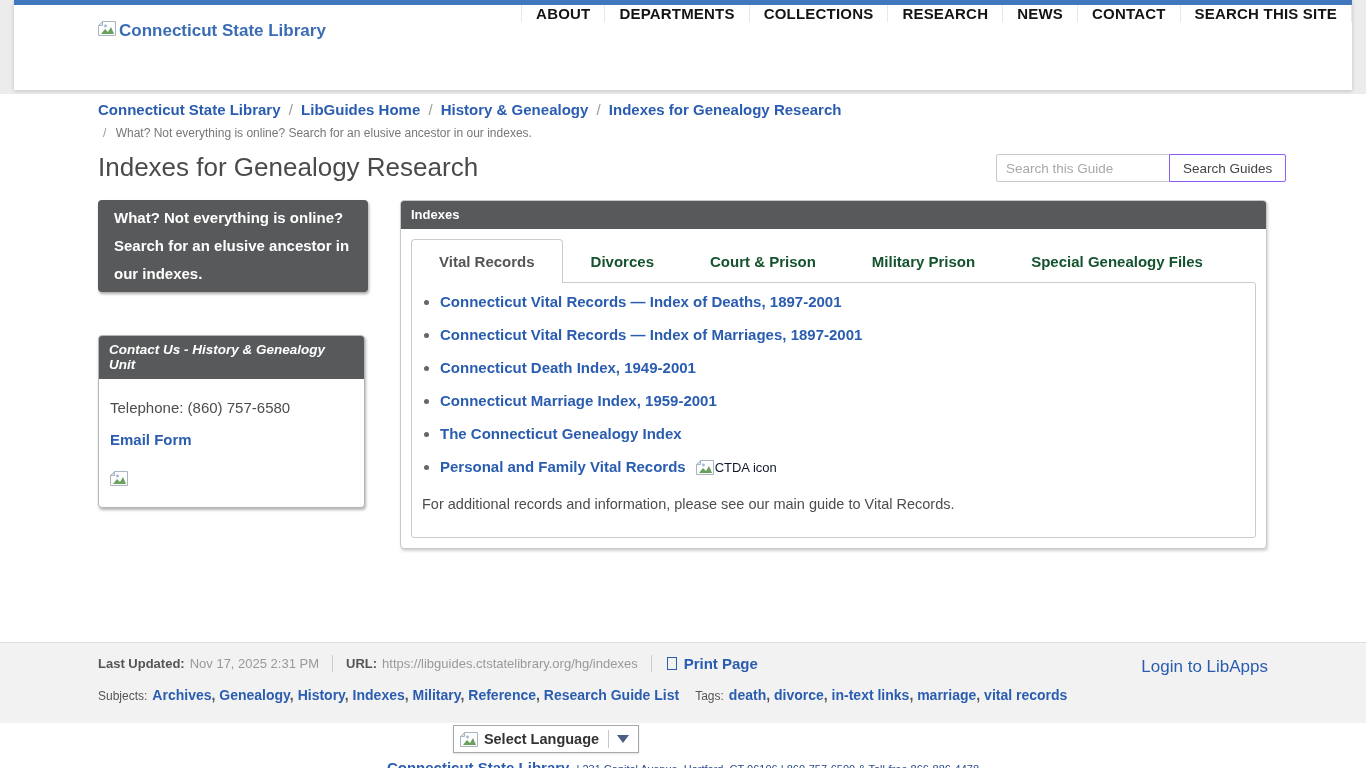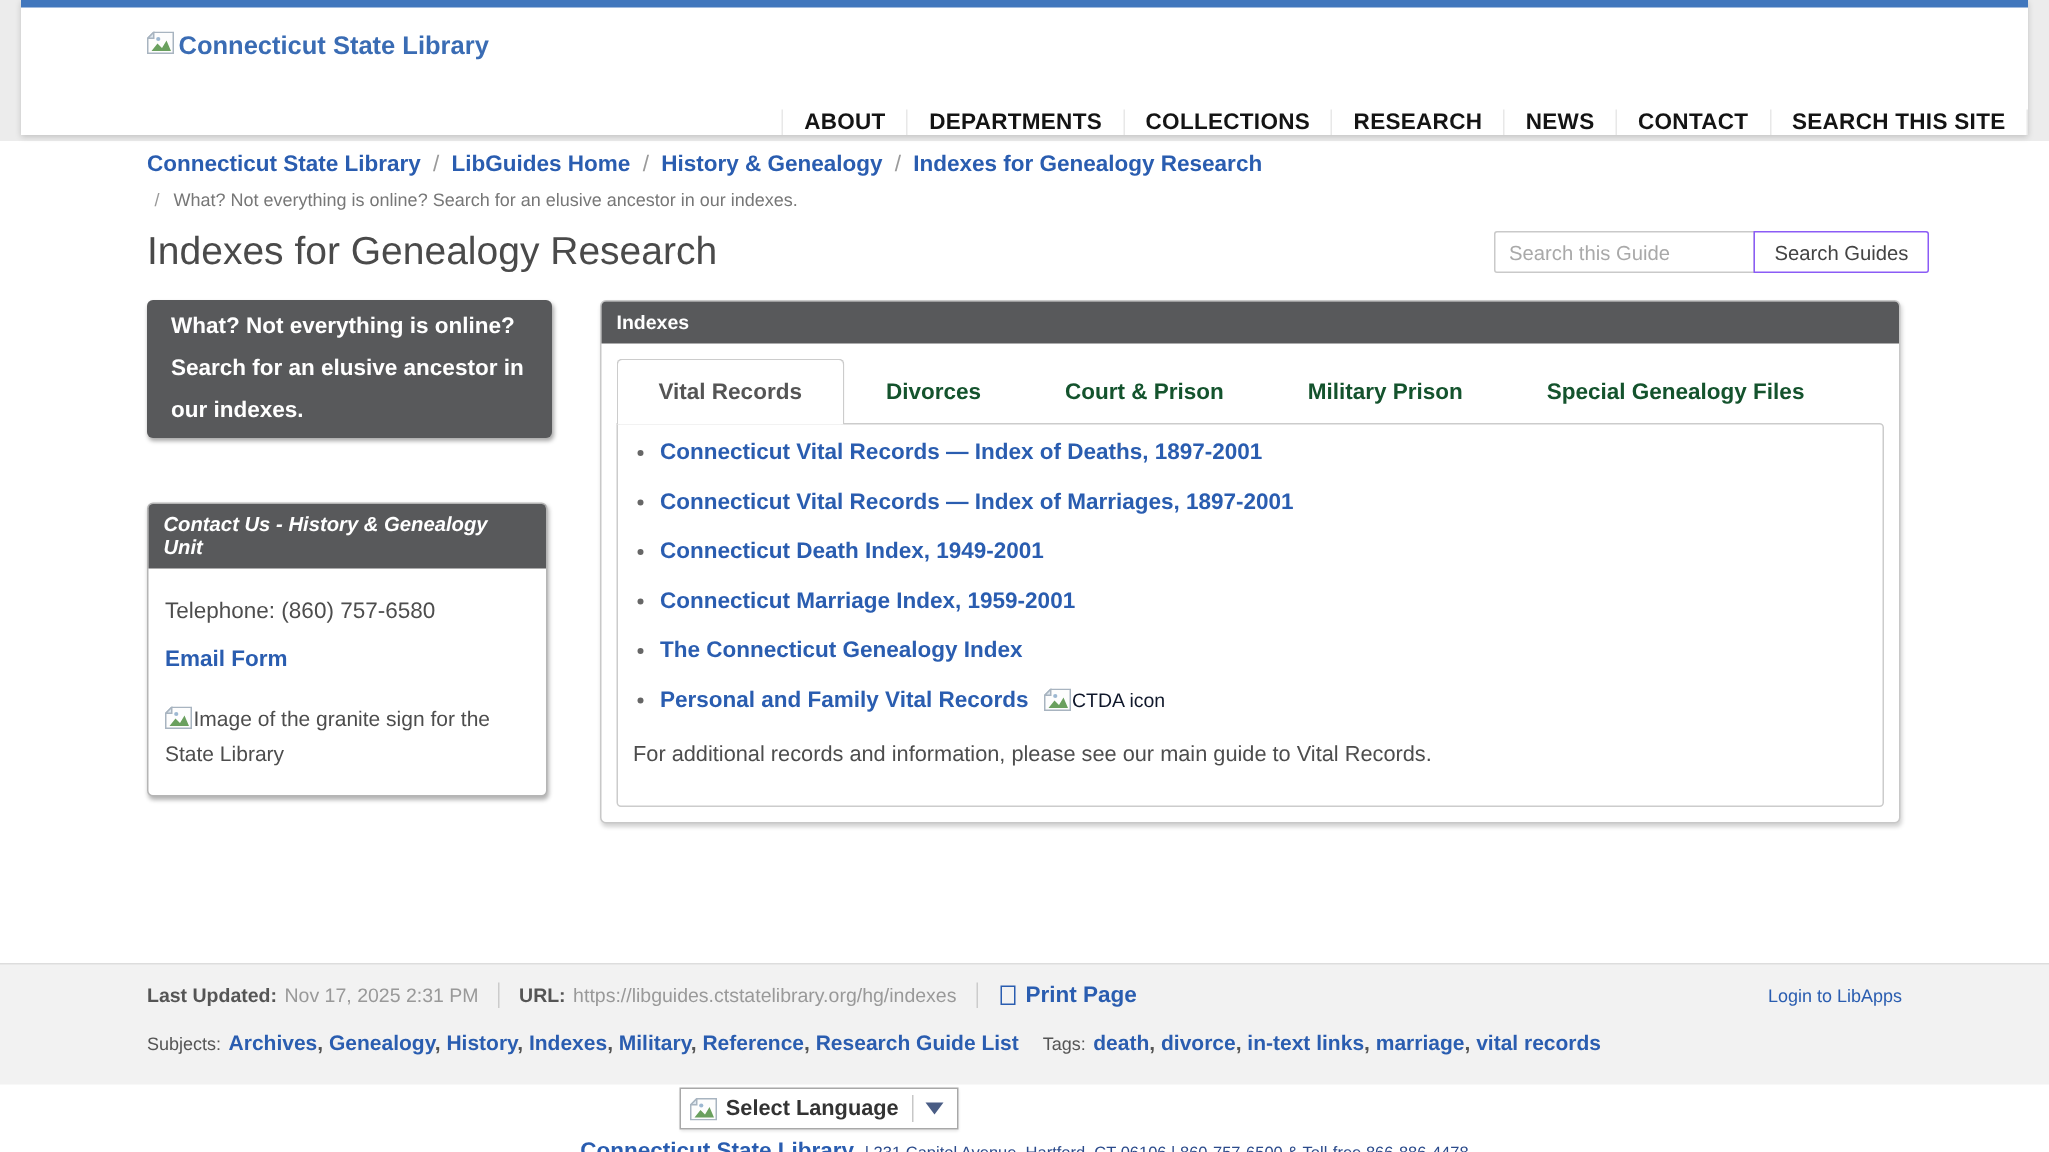--- a/index.html
+++ b/index.html
@@ -8,21 +8,21 @@
   .page { position:relative; width:1366px; height:768px; background:#fff; overflow:hidden; }
 
   
   .top-area { position:absolute; top:0; left:0; width:1366px; height:94px; background:#ececec; }
   .site-header { position:absolute; top:0; left:14px; width:1338px; height:90px; background:#fff;
                  box-shadow:0 1px 4px rgba(0,0,0,.18); }
   .blue-bar { height:5px; background:#4177bd; }
   .header-inner { display:flex; height:85px; }
   .logo { display:flex; align-items:flex-start; gap:3px; margin:16px 0 0 84px; text-decoration:none;
           color:#3a6cb4; font-size:17px; font-weight:600; white-space:nowrap; }
-  .main-nav { margin-left:auto; display:flex; align-items:flex-end; }
+  .main-nav { margin-left:auto; display:flex; align-items:flex-start; }
   .nav-item { display:flex; align-items:center; padding:0 14px; border-left:1px solid #e8e8e8;
               font-size:15px; font-weight:bold; color:#141414; text-decoration:none; letter-spacing:.2px; }
   .nav-item:last-child { border-right:1px solid #e8e8e8; }
 
   
   .breadcrumbs { position:absolute; left:98px; top:101px; font-size:15px; font-weight:bold; white-space:nowrap; }
   .crumb a { color:#2a5db0; text-decoration:none; }
   .crumb:not(:last-child)::after { content:" / "; color:#9a9a9a; font-weight:normal; margin:0 4px; }
   .breadcrumb-note { position:absolute; left:103px; top:126px; font-size:12px; color:#777; }
   .breadcrumb-note::before { content:"/  "; color:#9a9a9a; margin-right:6px; }
@@ -74,21 +74,21 @@
   
   .footer-band { position:absolute; left:0; top:642px; width:1366px; height:81px; background:#f2f2f2;
                  border-top:1px solid #ddd; }
   .footer-inner { position:relative; margin:0 98px; height:100%; }
   .updated-row { display:flex; align-items:center; padding-top:12px; font-size:13px; color:#999; }
   .updated-row b { color:#555; margin-right:5px; }
   .vdiv { width:1px; height:17px; background:#ccc; margin:0 13px; }
   .print-link { display:flex; align-items:center; gap:7px; margin-left:2px; font-size:15px;
                 font-weight:bold; color:#2a5db0; text-decoration:none; }
   .print-box-icon { width:10px; height:13px; border:1px solid #2a5db0; display:inline-block; }
-  .login-link { position:absolute; right:0; top:14px; font-size:12px; color:#2a5db0; text-decoration:none; }
+  .login-link { position:absolute; right:0; top:14px; font-size:17px; color:#2a5db0; text-decoration:none; }
   .subjects-row { margin-top:15px; font-size:12px; color:#555; }
   .subjects-row .row-label { margin-right:5px; }
   .tag-item a { font-size:14px; font-weight:bold; color:#2a5db0; text-decoration:none; }
   .tag-item:not(:last-child)::after { content:", "; color:#555; font-size:14px; font-weight:bold; }
   .tags-label { margin-left:16px; }
 
   
   .language-bar { position:absolute; top:725px; left:0; width:1092px; text-align:center; }
   .lang-box { display:inline-flex; align-items:center; background:#fff; border:1px solid #a8a8a8;
               padding:4px 7px 4px 6px; box-shadow:0 1px 2px rgba(0,0,0,.12); cursor:pointer; }
@@ -172,21 +172,21 @@
           <span>Telephone:</span>
           <span>(860) 757-6580</span>
         </p>
         <a href="#" class="email-link">Email Form</a>
         <div class="img-alt">
           <svg class="bimg" width="18" height="15" viewBox="0 0 18 15">
             <path d="M4.5 0.5 H17.5 V14.5 H0.5 V4.5 Z" fill="#fdfdfd" stroke="#a8b4c0"></path>
             <path d="M4.5 0.5 L4.5 4.5 L0.5 4.5 Z" fill="#dde6ee" stroke="#a8b4c0"></path>
             <path d="M3 13 L7 8 L10 11 L13 6 L16 13 Z" fill="#6aa05e"></path>
             <circle cx="7.5" cy="5" r="1.4" fill="#9db8d2"></circle>
-          </svg><span>Image of the granite sign for the State Library</span>
+          </svg>
         </div>
       </div>
     </div>
   </aside>
 
   <main class="content-box">
     <div class="content-header">Indexes</div>
     <div class="content-body">
       <div class="tabs">
 

